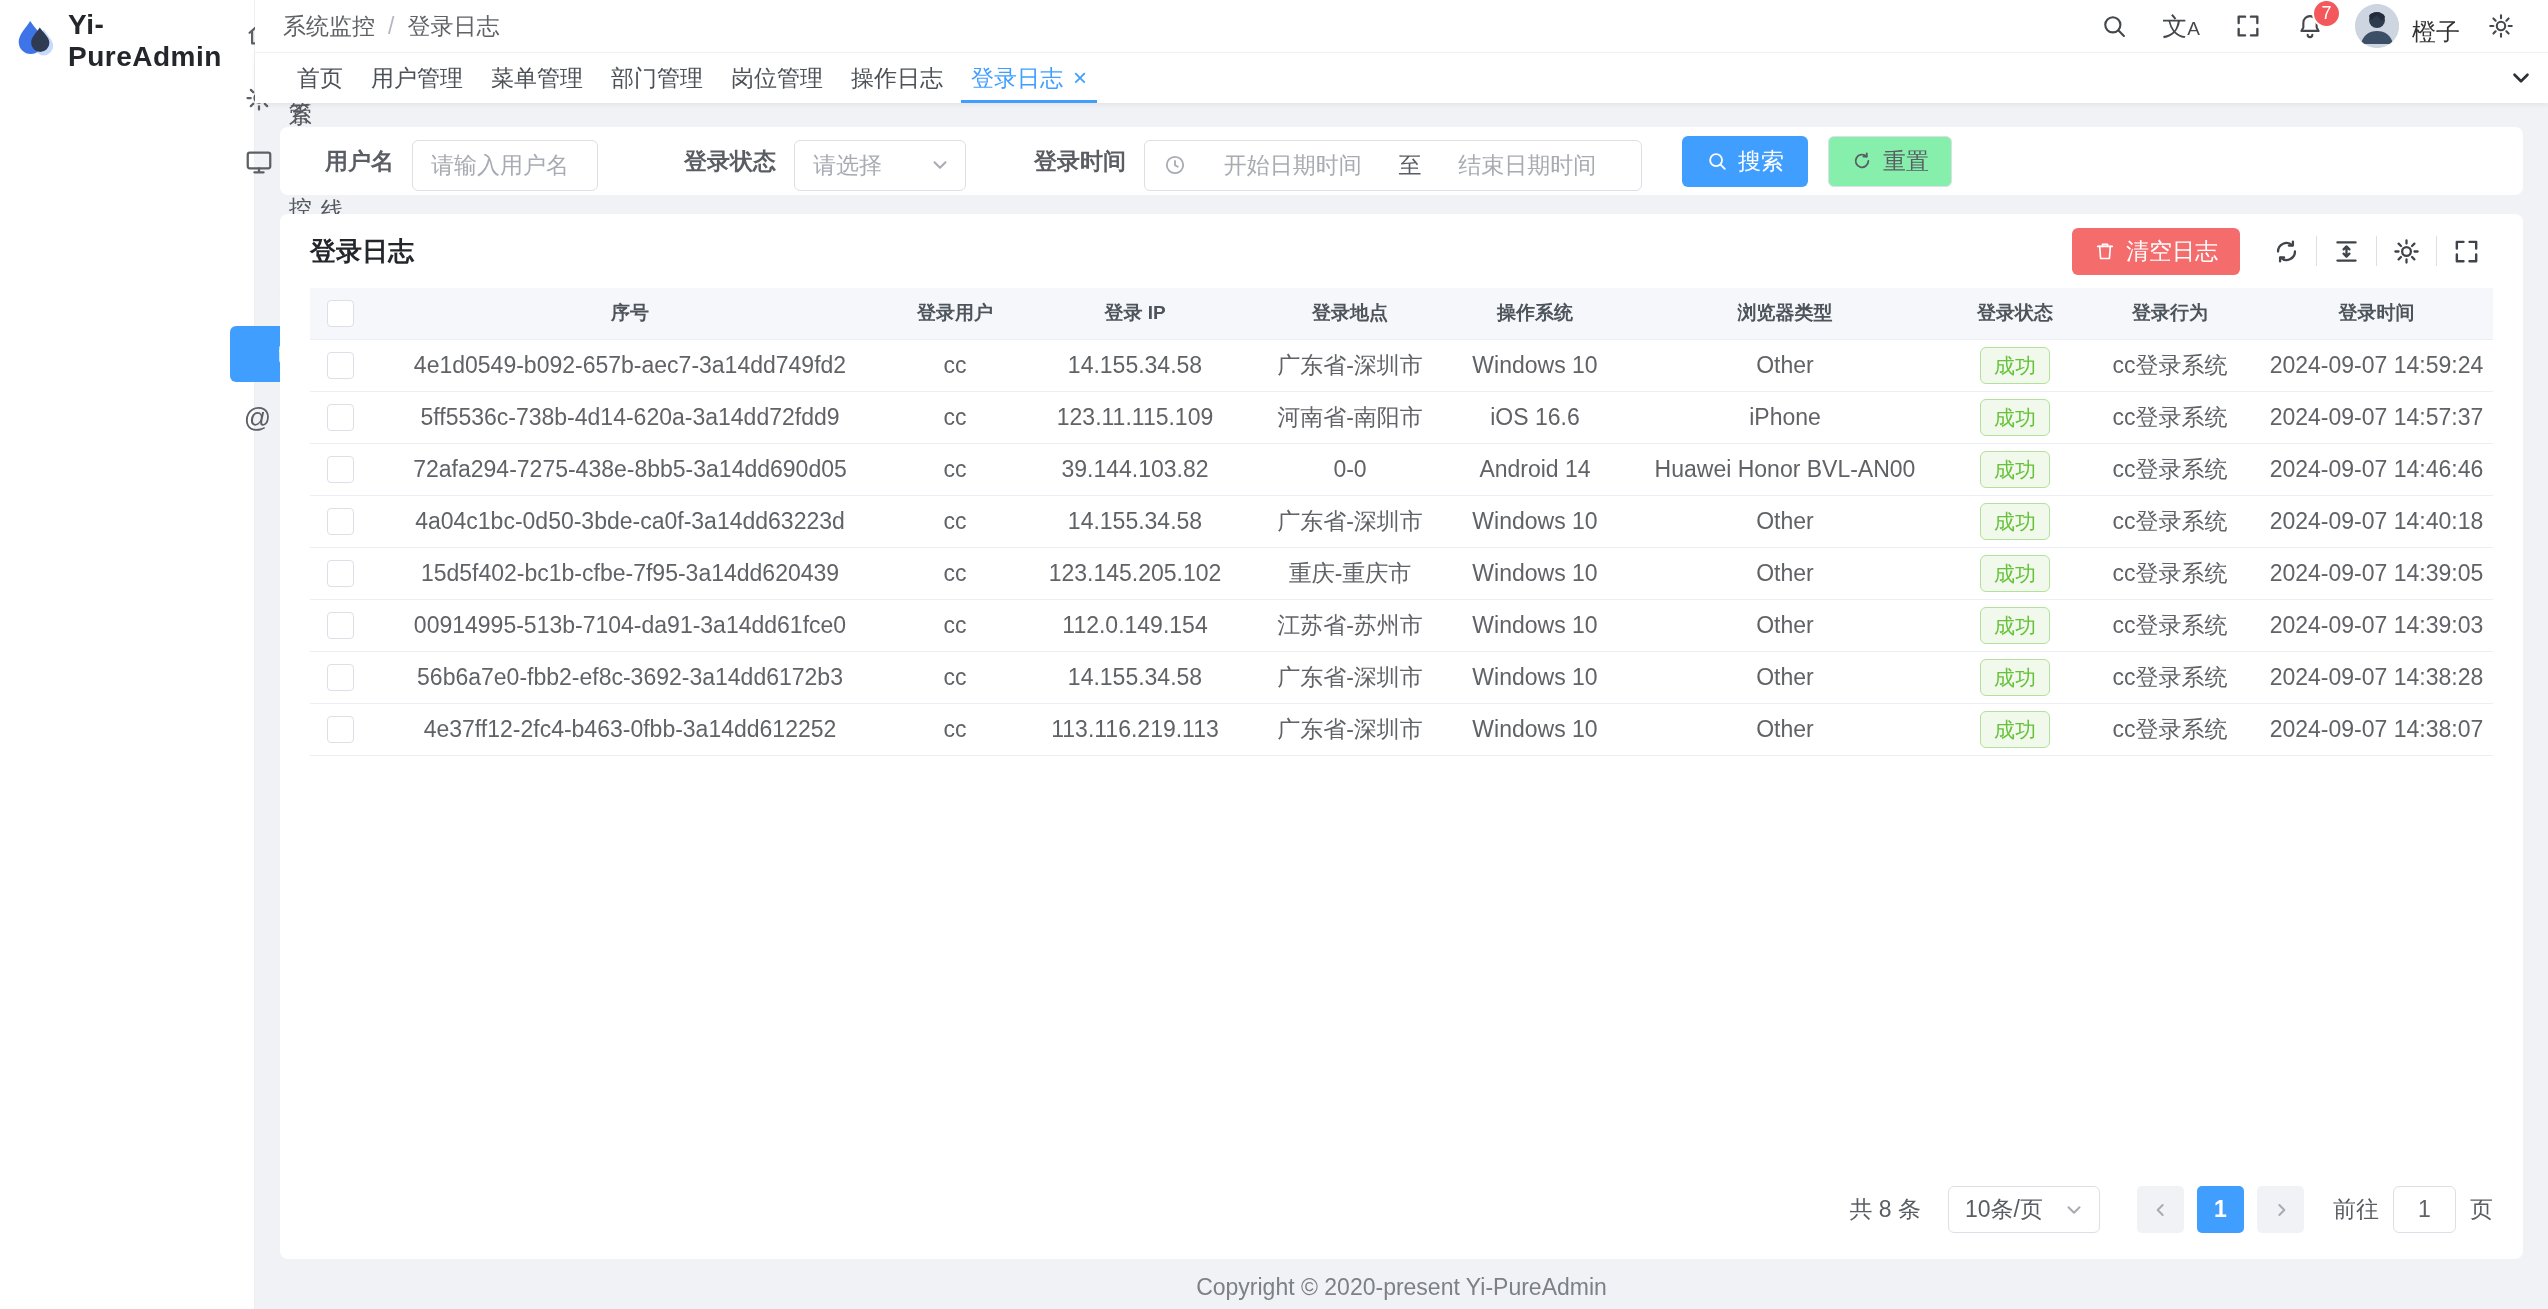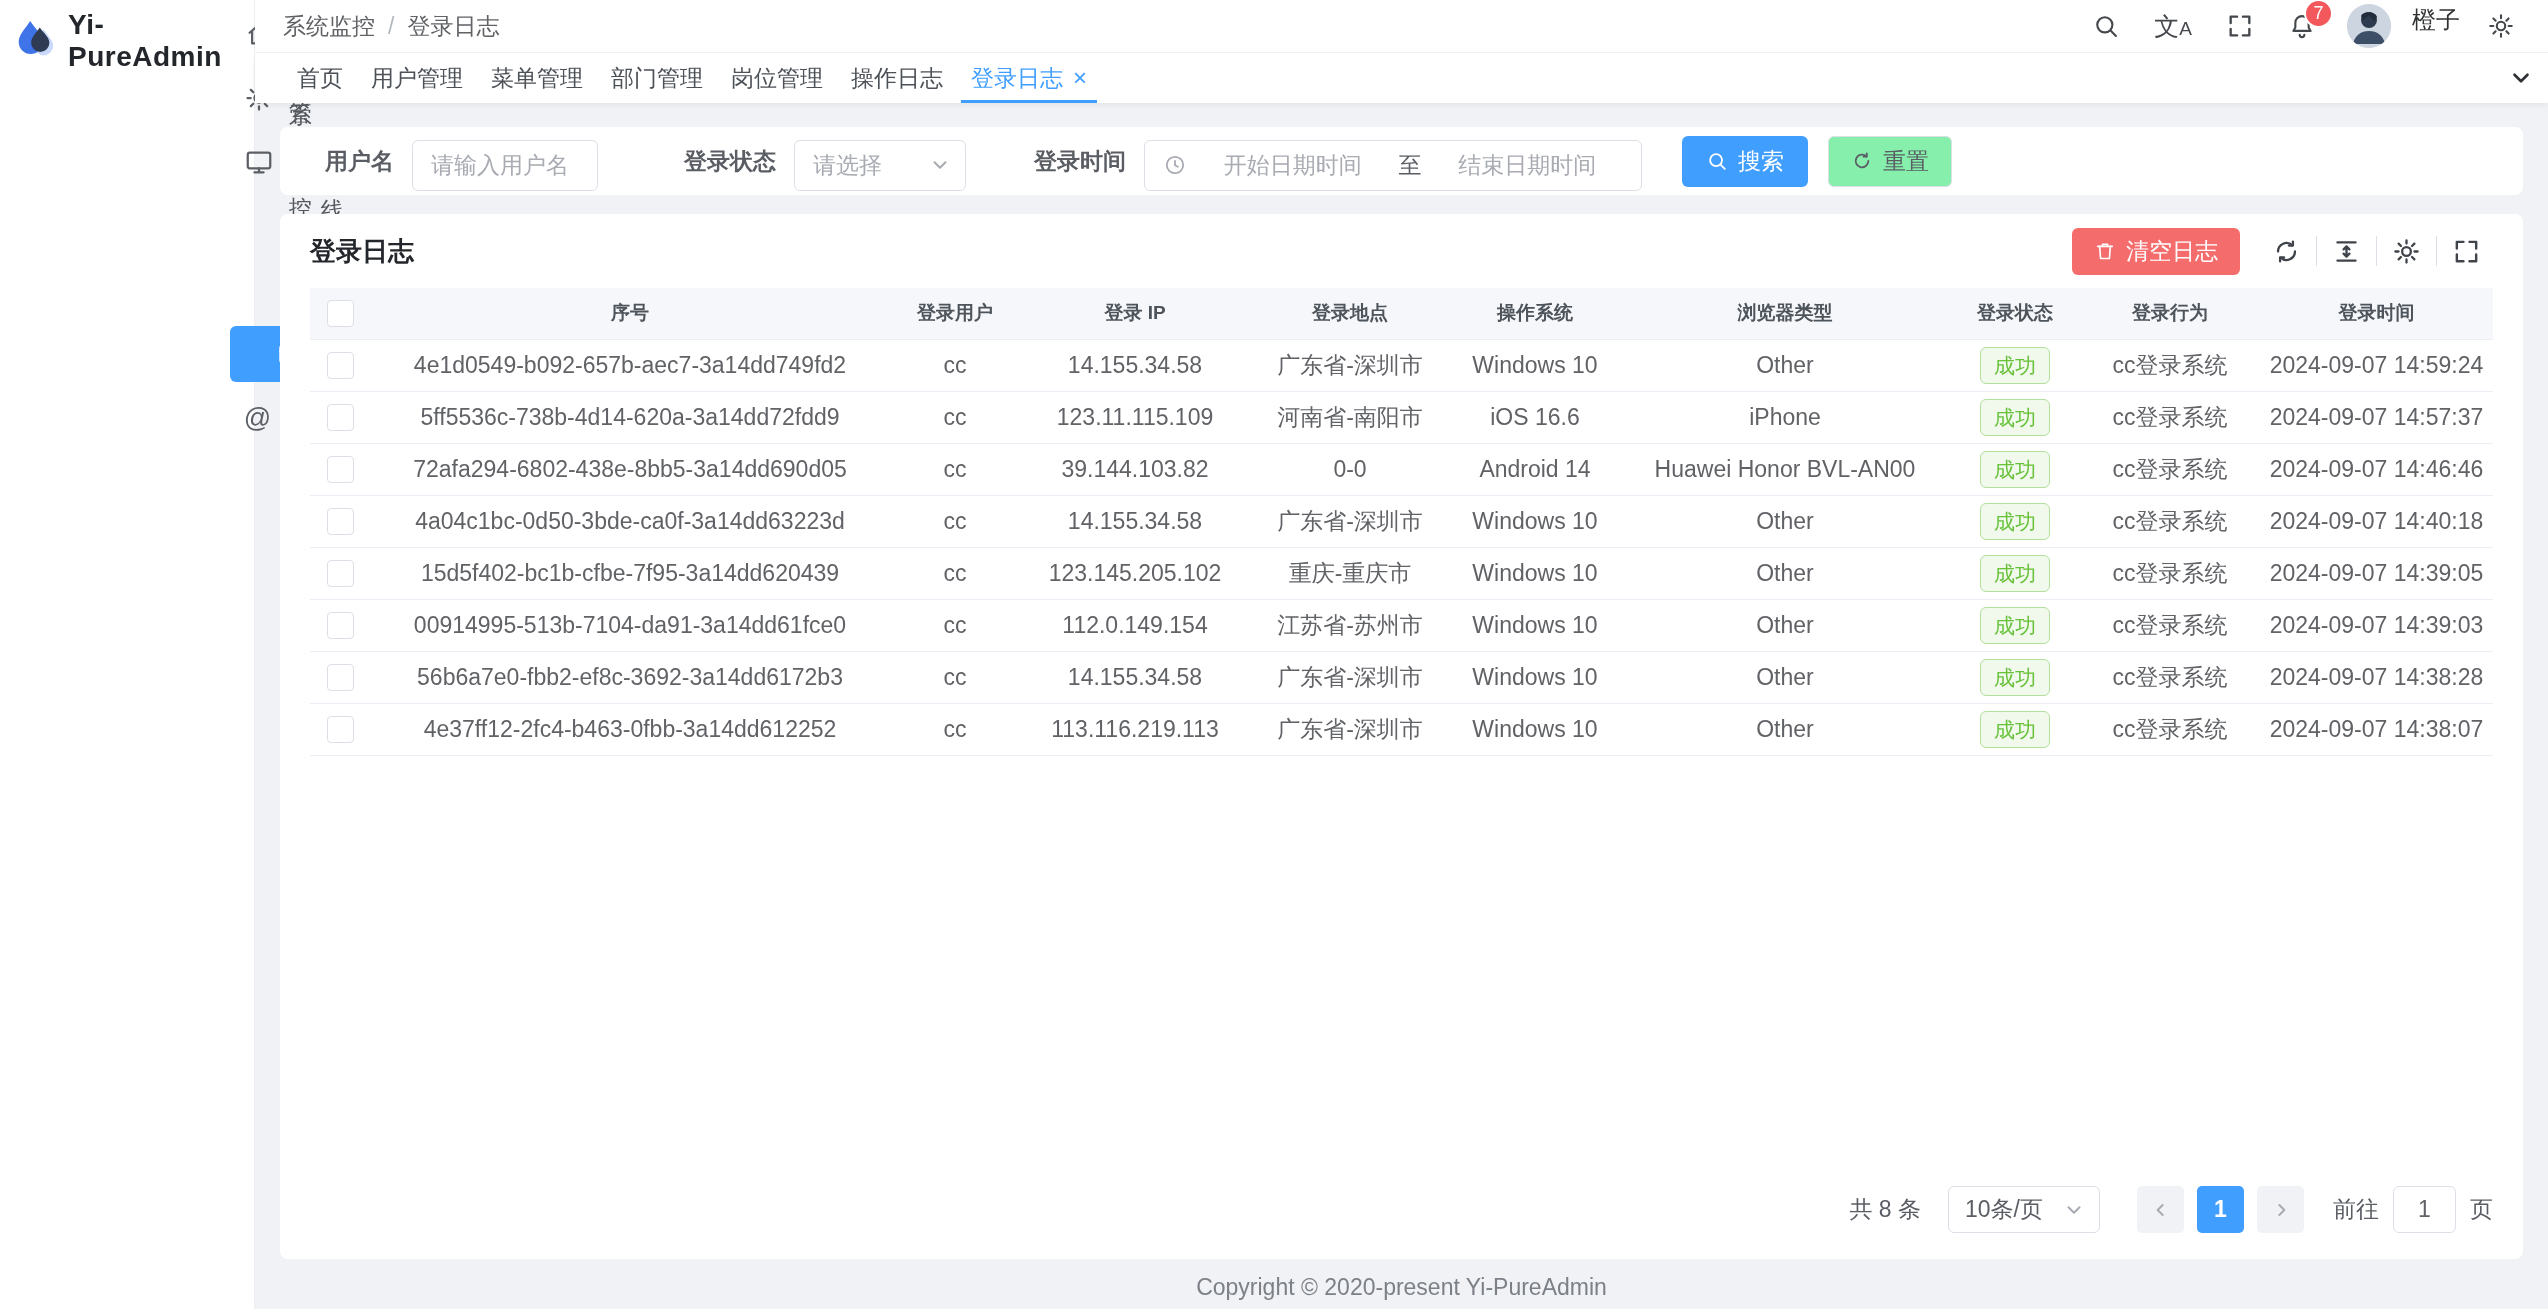--- a/index.html
+++ b/index.html
@@ -32,21 +32,21 @@
 
   .navbar { height:53px; background:#fff; border-bottom:1px solid #f1f2f4; display:flex; align-items:center; justify-content:space-between; padding:0 16px 0 28px; flex-shrink:0; }
   .breadcrumb { display:flex; align-items:center; gap:13px; font-size:23px; color:#606266; }
   .breadcrumb .sep { color:#b4b8bf; }
   .navbar-right { display:flex; align-items:center; }
   .nav-icon { color:#44474c; margin:0 17px; cursor:pointer; position:relative; }
   .nav-icon svg { width:28px; height:28px; }
   .trans-icon { font-size:25px; color:#44474c; line-height:1; }
   .trans-icon i { font-style:normal; font-size:19px; }
   .badge { position:absolute; top:-13px; right:-17px; background:#f3595c; color:#fff; font-size:18px; min-width:29px; height:29px; padding:0 6px; border-radius:15px; display:flex; align-items:center; justify-content:center; border:2px solid #fff; }
-  .user { display:flex; align-items:flex-start; margin:0 10px 0 14px; cursor:pointer;gap:8px; }
+  .user { display:flex; align-items:flex-end; margin:0 10px 0 14px; cursor:pointer; }
   .avatar { width:44px; height:44px; border-radius:50%; overflow:hidden; background:#cfd6e0; flex-shrink:0; }
   .username { font-size:24px; color:#303133; margin-left:13px; }
 
   .tabbar { height:50px; background:#fff; display:flex; align-items:center; padding:0 4px 0 28px; box-shadow:0 2px 5px rgba(0,21,41,.06); flex-shrink:0; position:relative; z-index:2; }
   .tabs { display:flex; flex:1; height:100%; }
   .tab { display:flex; align-items:center; height:100%; padding:0 14px; font-size:23px; color:#4c5157; cursor:pointer; position:relative; }
   .tab.active { color:#409eff; }
   .tab.active::after { content:""; position:absolute; left:4px; right:4px; bottom:0; height:3px; background:#409eff; }
   .tab-close { margin-left:10px; font-size:24px; line-height:1; }
   .tabbar-arrow { width:46px; display:flex; justify-content:center; color:#2d3035; cursor:pointer; }
@@ -405,21 +405,21 @@
     <td>河南省-南阳市</td>
     <td>iOS 16.6</td>
     <td>iPhone</td>
     <td><span class="tag-success">成功</span></td>
     <td>cc登录系统</td>
     <td>2024-09-07 14:57:37</td>
   </tr>
 
   <tr>
     <td><span class="checkbox"></span></td>
-    <td>72afa294-6802-438e-8bb5-3a14dd690d05</td>
+    <td>72afa294-7275-438e-8bb5-3a14dd690d05</td>
     <td>cc</td>
     <td>39.144.103.82</td>
     <td>0-0</td>
     <td>Android 14</td>
     <td>Huawei Honor BVL-AN00</td>
     <td><span class="tag-success">成功</span></td>
     <td>cc登录系统</td>
     <td>2024-09-07 14:46:46</td>
   </tr>
 

